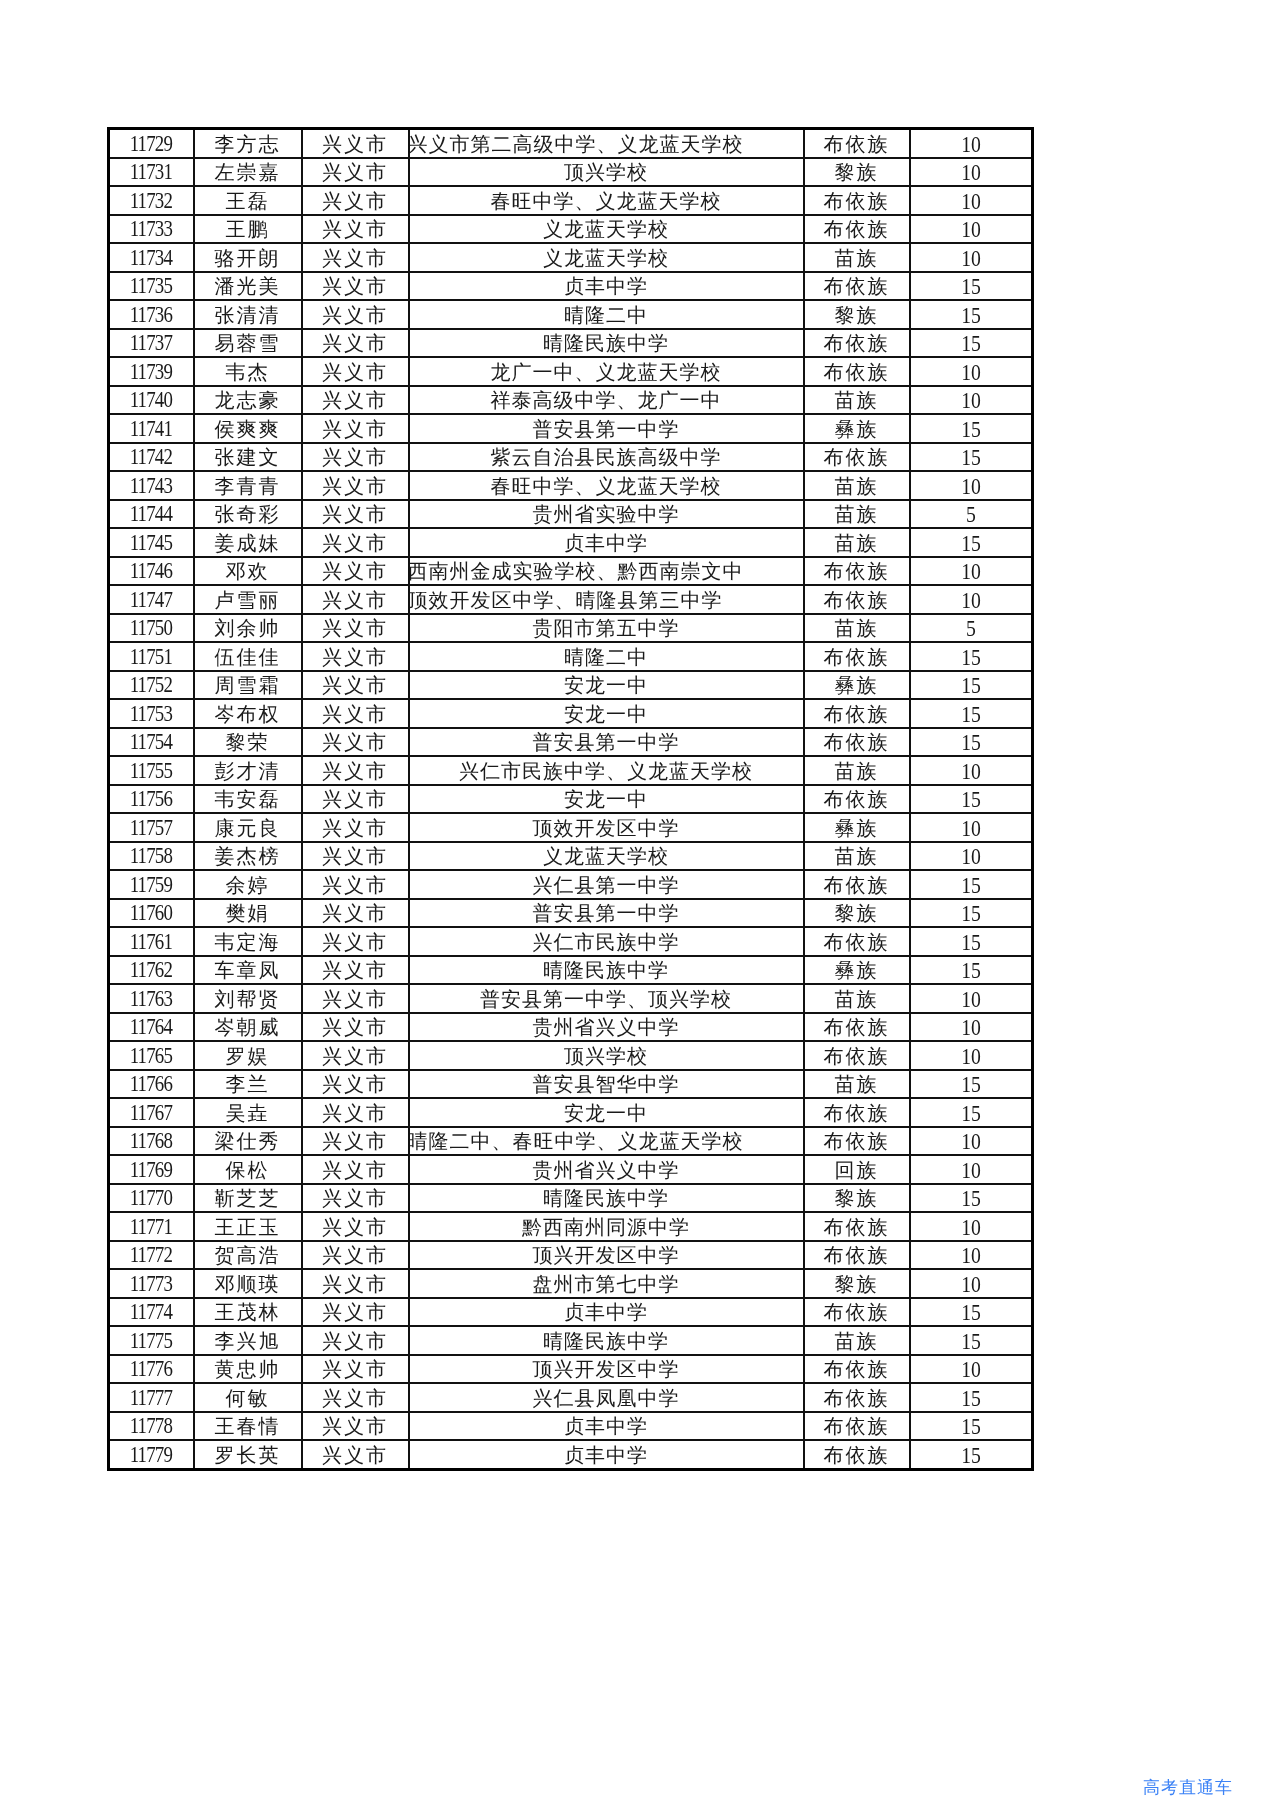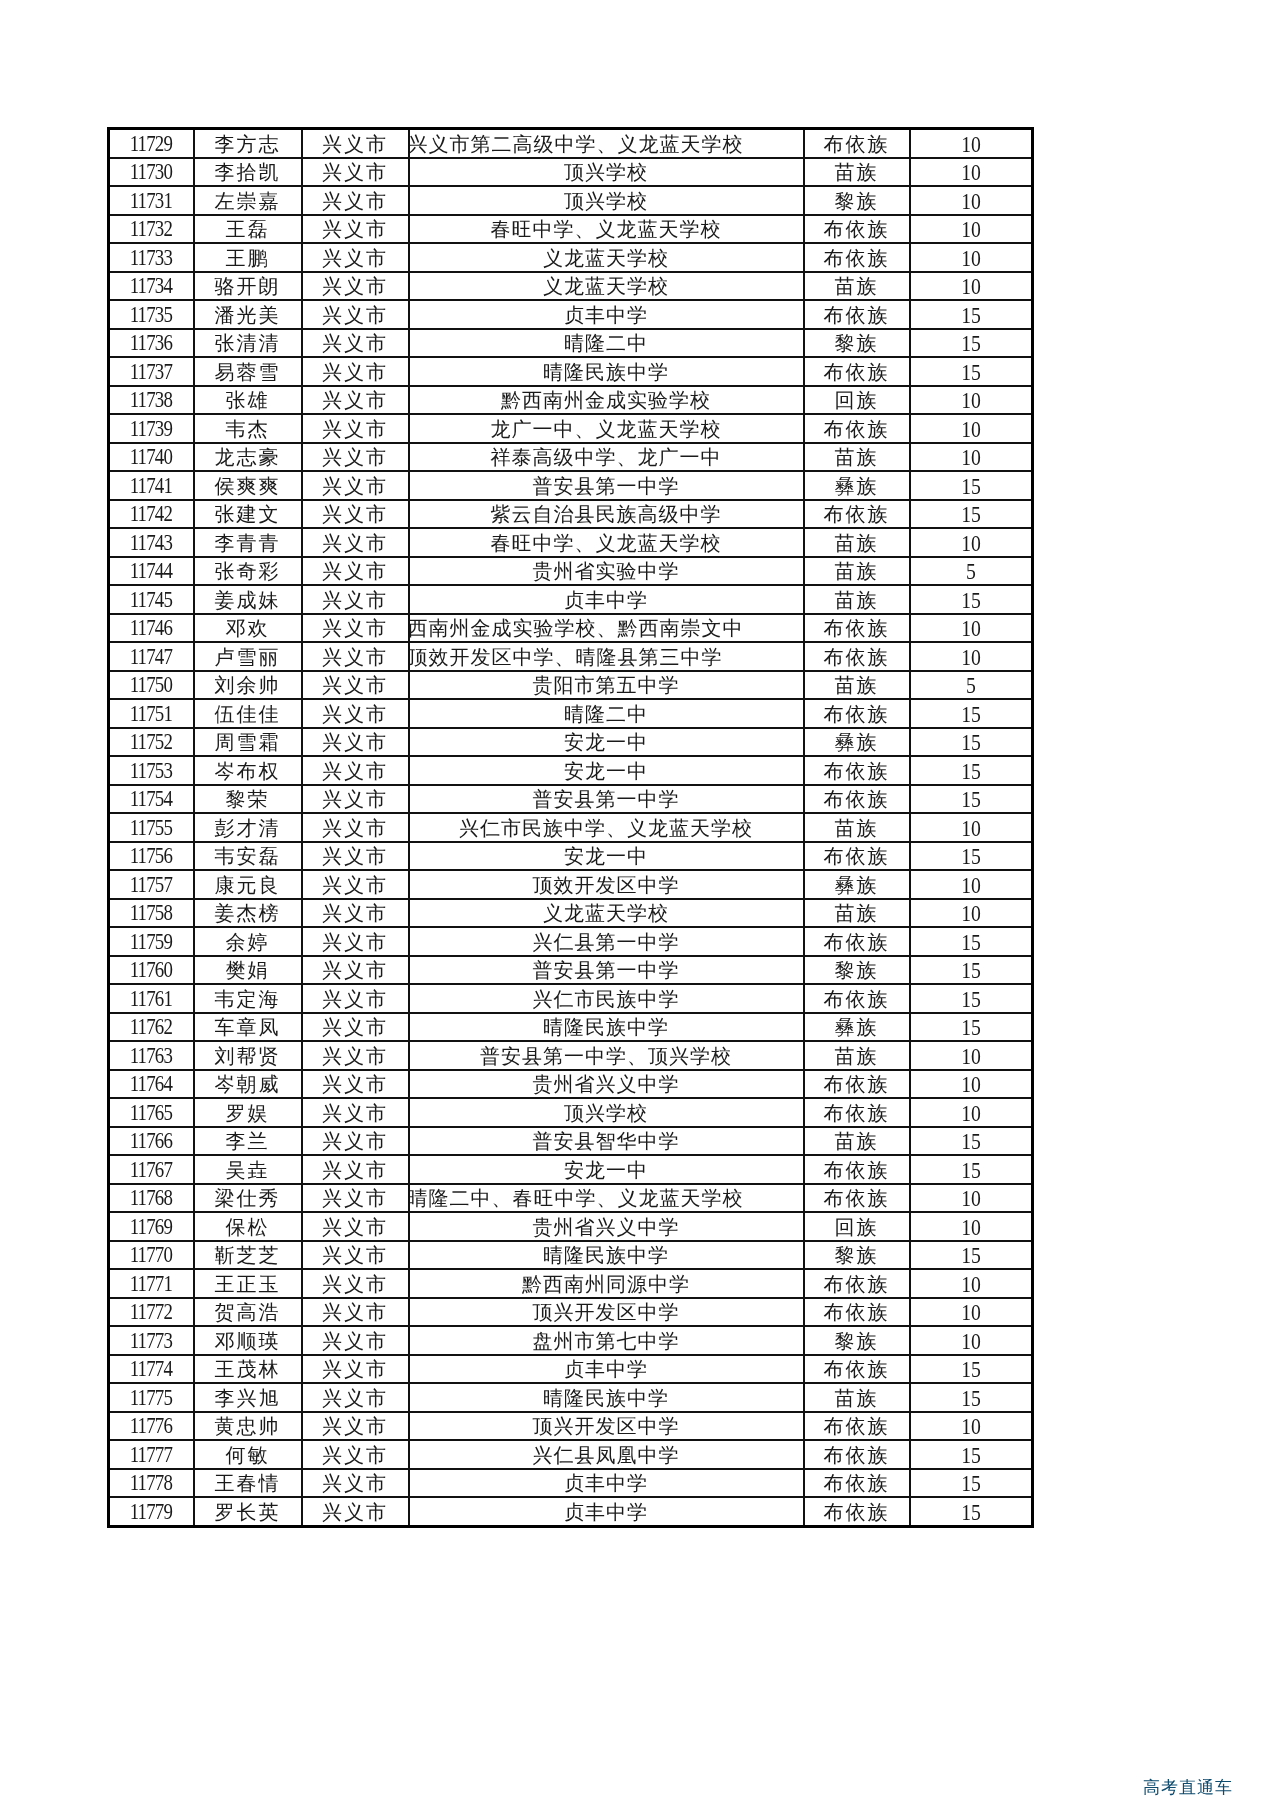--- a/index.html
+++ b/index.html
@@ -25,21 +25,21 @@
   }
   td.c-id { font-family: "Liberation Serif", "DejaVu Serif", serif; font-size: 23px; letter-spacing: -1px; transform-origin: center; }
   td.c-id span, td.c-score span { display: inline-block; transform: scaleX(0.82); }
   td.c-name, td.c-city, td.c-school, td.c-eth { font-family: "DejaVu Sans", sans-serif; font-size: 20px; font-weight: 300; color: #2a2a2a; letter-spacing: 2px; }
   td.c-school { letter-spacing: 1px; margin-left: 40px; }
   td.c-school.overflow { text-align: left; }
   td.c-school.overflow span { display: inline-block; margin-left: -2px; }
   td.c-score { font-family: "Liberation Serif", "DejaVu Serif", serif; font-size: 24px; }
   .watermark {
     position: absolute; left: 1143px; top: 1764px;
-    font-family: "DejaVu Sans", sans-serif; font-size: 17px; color: #0c4a6e; letter-spacing: 1px;
+    font-family: "DejaVu Sans", sans-serif; font-size: 17px; color: #3b82f6; letter-spacing: 1px;
   }
 </style>
 </head>
 <body>
 
 <div class="page">
   <table class="roster">
     <colgroup>
       <col style="width:85px">
       <col style="width:108px">
@@ -51,28 +51,20 @@
     <tbody id="roster-body">
         <tr>
     <td class="c-id"><span>11729</span></td>
     <td class="c-name"><span>李方志</span></td>
     <td class="c-city"><span>兴义市</span></td>
     <td class="c-school overflow"><span>兴义市第二高级中学、义龙蓝天学校</span></td>
     <td class="c-eth"><span>布依族</span></td>
     <td class="c-score"><span>10</span></td>
   </tr>
         <tr>
-    <td class="c-id"><span>11730</span></td>
-    <td class="c-name"><span>李拾凯</span></td>
-    <td class="c-city"><span>兴义市</span></td>
-    <td class="c-school"><span>顶兴学校</span></td>
-    <td class="c-eth"><span>苗族</span></td>
-    <td class="c-score"><span>10</span></td>
-  </tr>
-        <tr>
     <td class="c-id"><span>11731</span></td>
     <td class="c-name"><span>左崇嘉</span></td>
     <td class="c-city"><span>兴义市</span></td>
     <td class="c-school"><span>顶兴学校</span></td>
     <td class="c-eth"><span>黎族</span></td>
     <td class="c-score"><span>10</span></td>
   </tr>
         <tr>
     <td class="c-id"><span>11732</span></td>
     <td class="c-name"><span>王磊</span></td>
@@ -113,28 +105,20 @@
     <td class="c-eth"><span>黎族</span></td>
     <td class="c-score"><span>15</span></td>
   </tr>
         <tr>
     <td class="c-id"><span>11737</span></td>
     <td class="c-name"><span>易蓉雪</span></td>
     <td class="c-city"><span>兴义市</span></td>
     <td class="c-school"><span>晴隆民族中学</span></td>
     <td class="c-eth"><span>布依族</span></td>
     <td class="c-score"><span>15</span></td>
-  </tr>
-        <tr>
-    <td class="c-id"><span>11738</span></td>
-    <td class="c-name"><span>张雄</span></td>
-    <td class="c-city"><span>兴义市</span></td>
-    <td class="c-school"><span>黔西南州金成实验学校</span></td>
-    <td class="c-eth"><span>回族</span></td>
-    <td class="c-score"><span>10</span></td>
   </tr>
         <tr>
     <td class="c-id"><span>11739</span></td>
     <td class="c-name"><span>韦杰</span></td>
     <td class="c-city"><span>兴义市</span></td>
     <td class="c-school"><span>龙广一中、义龙蓝天学校</span></td>
     <td class="c-eth"><span>布依族</span></td>
     <td class="c-score"><span>10</span></td>
   </tr>
         <tr>

